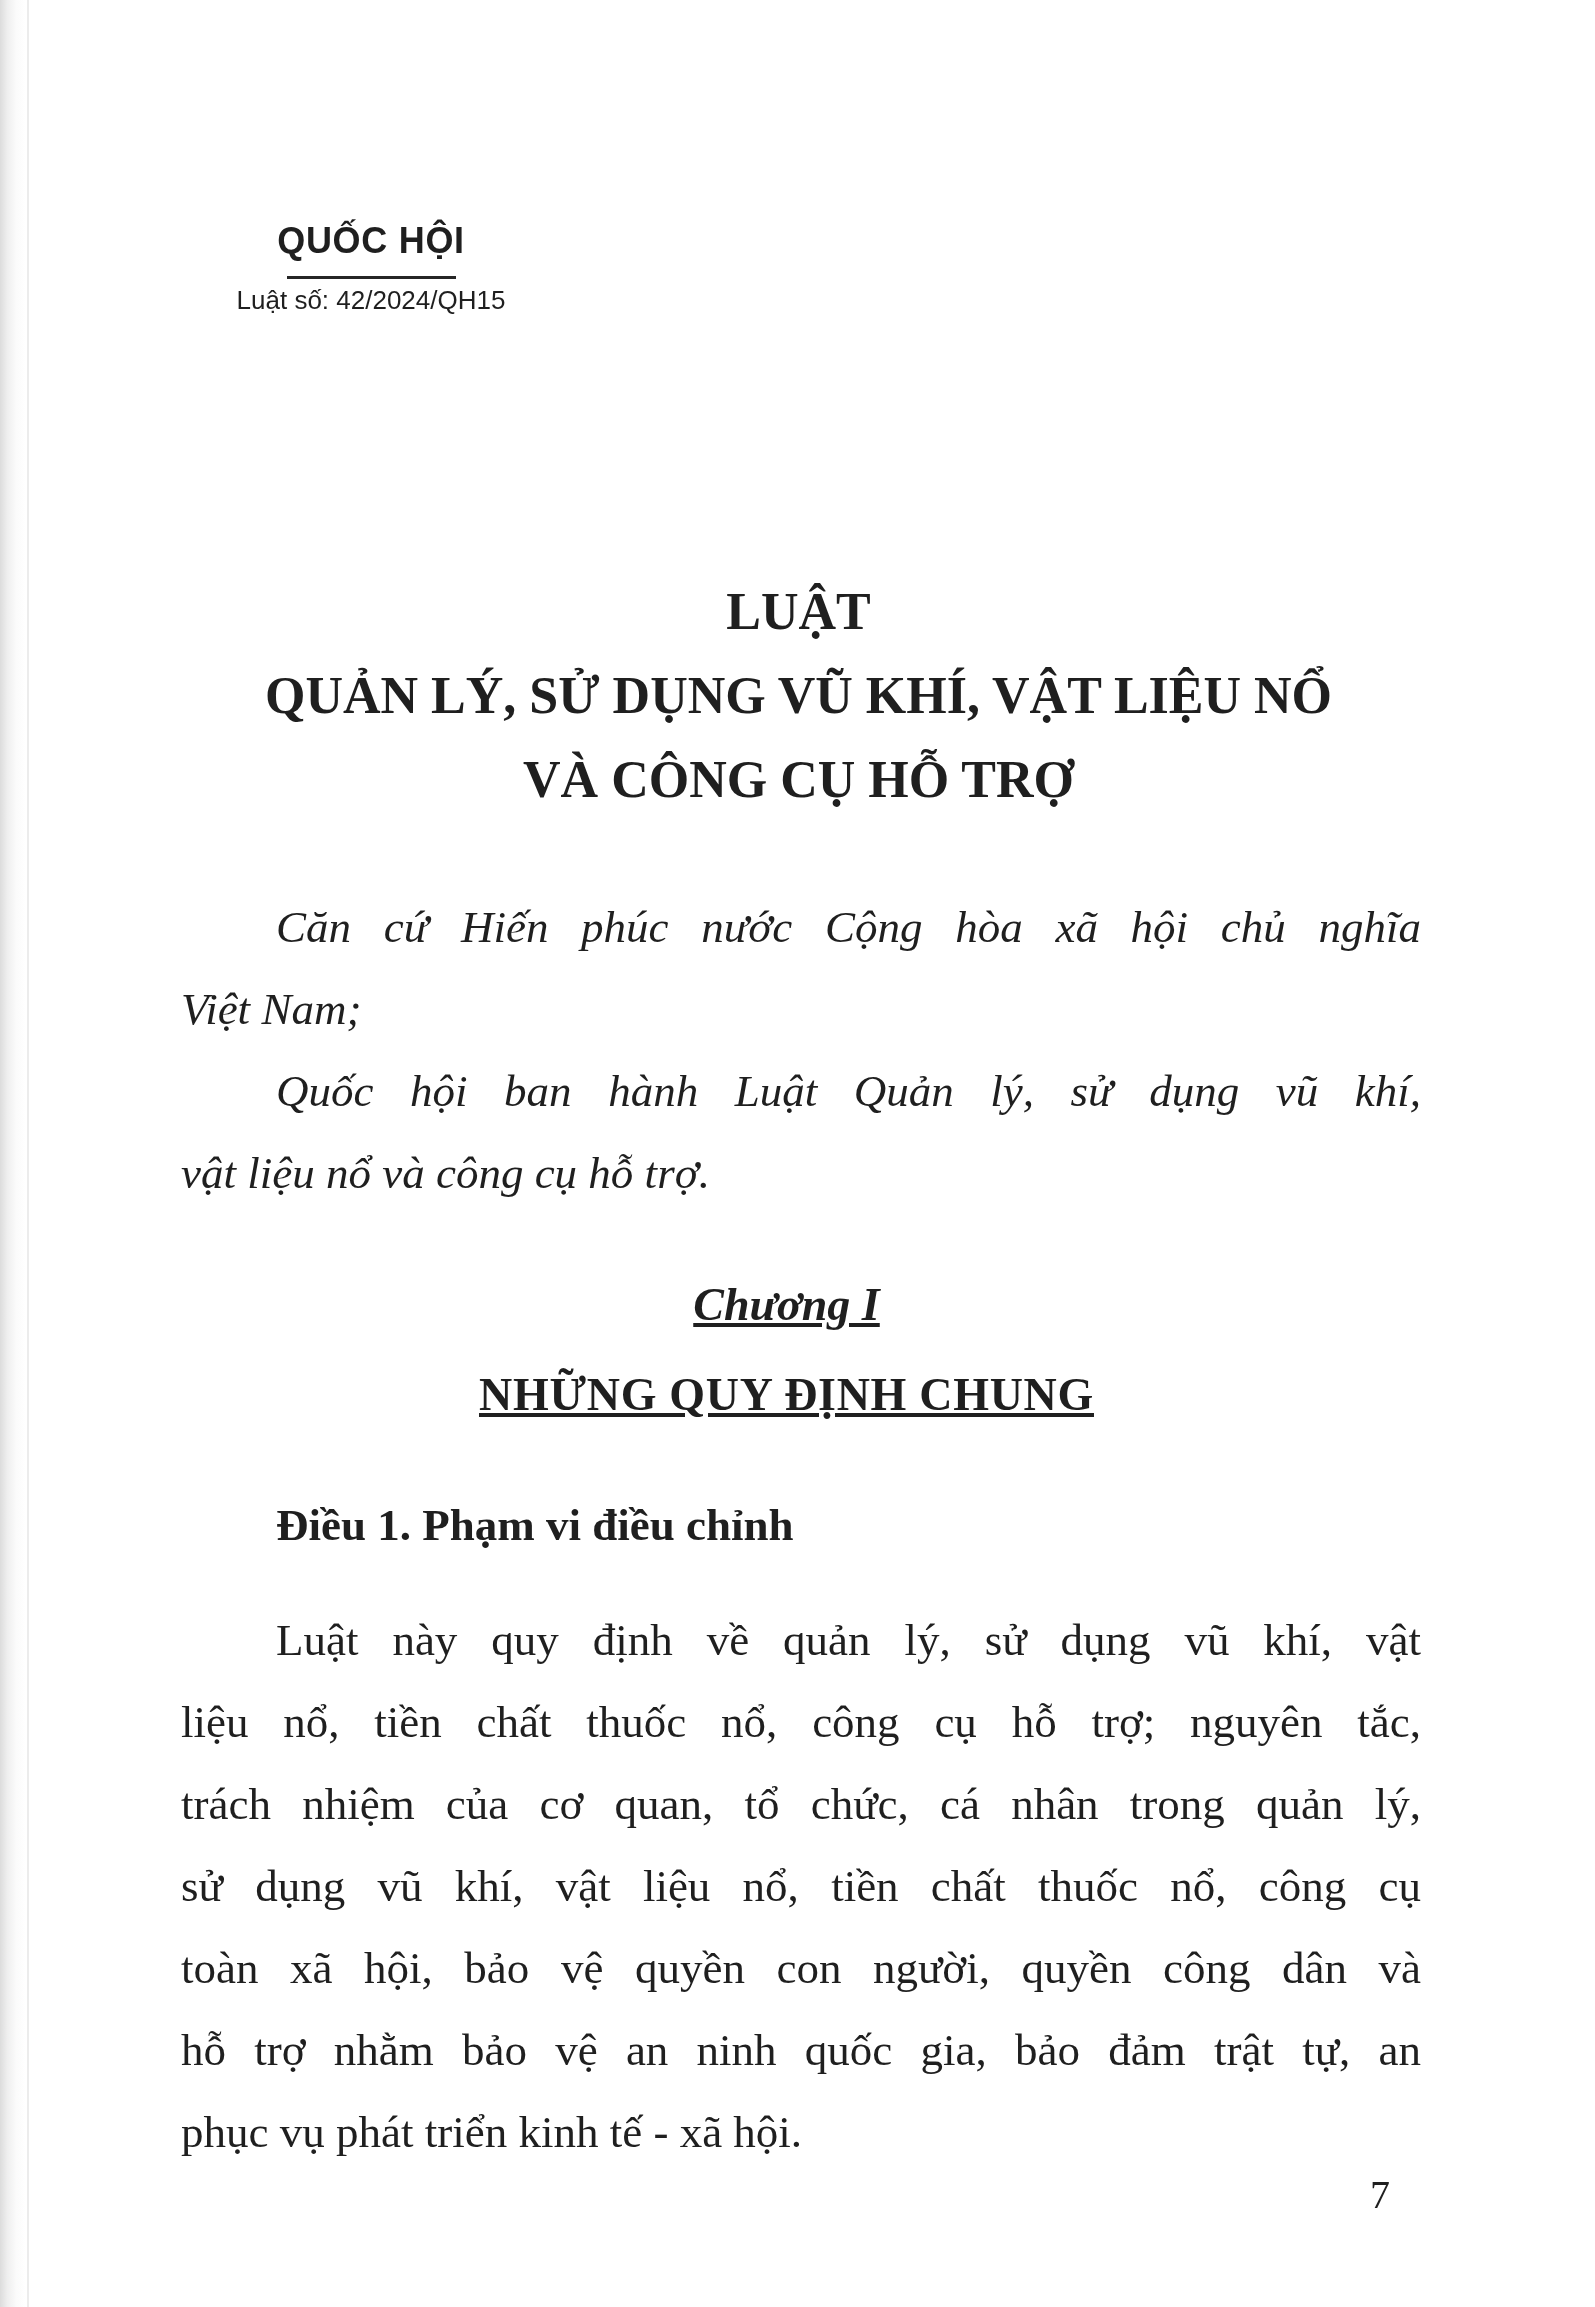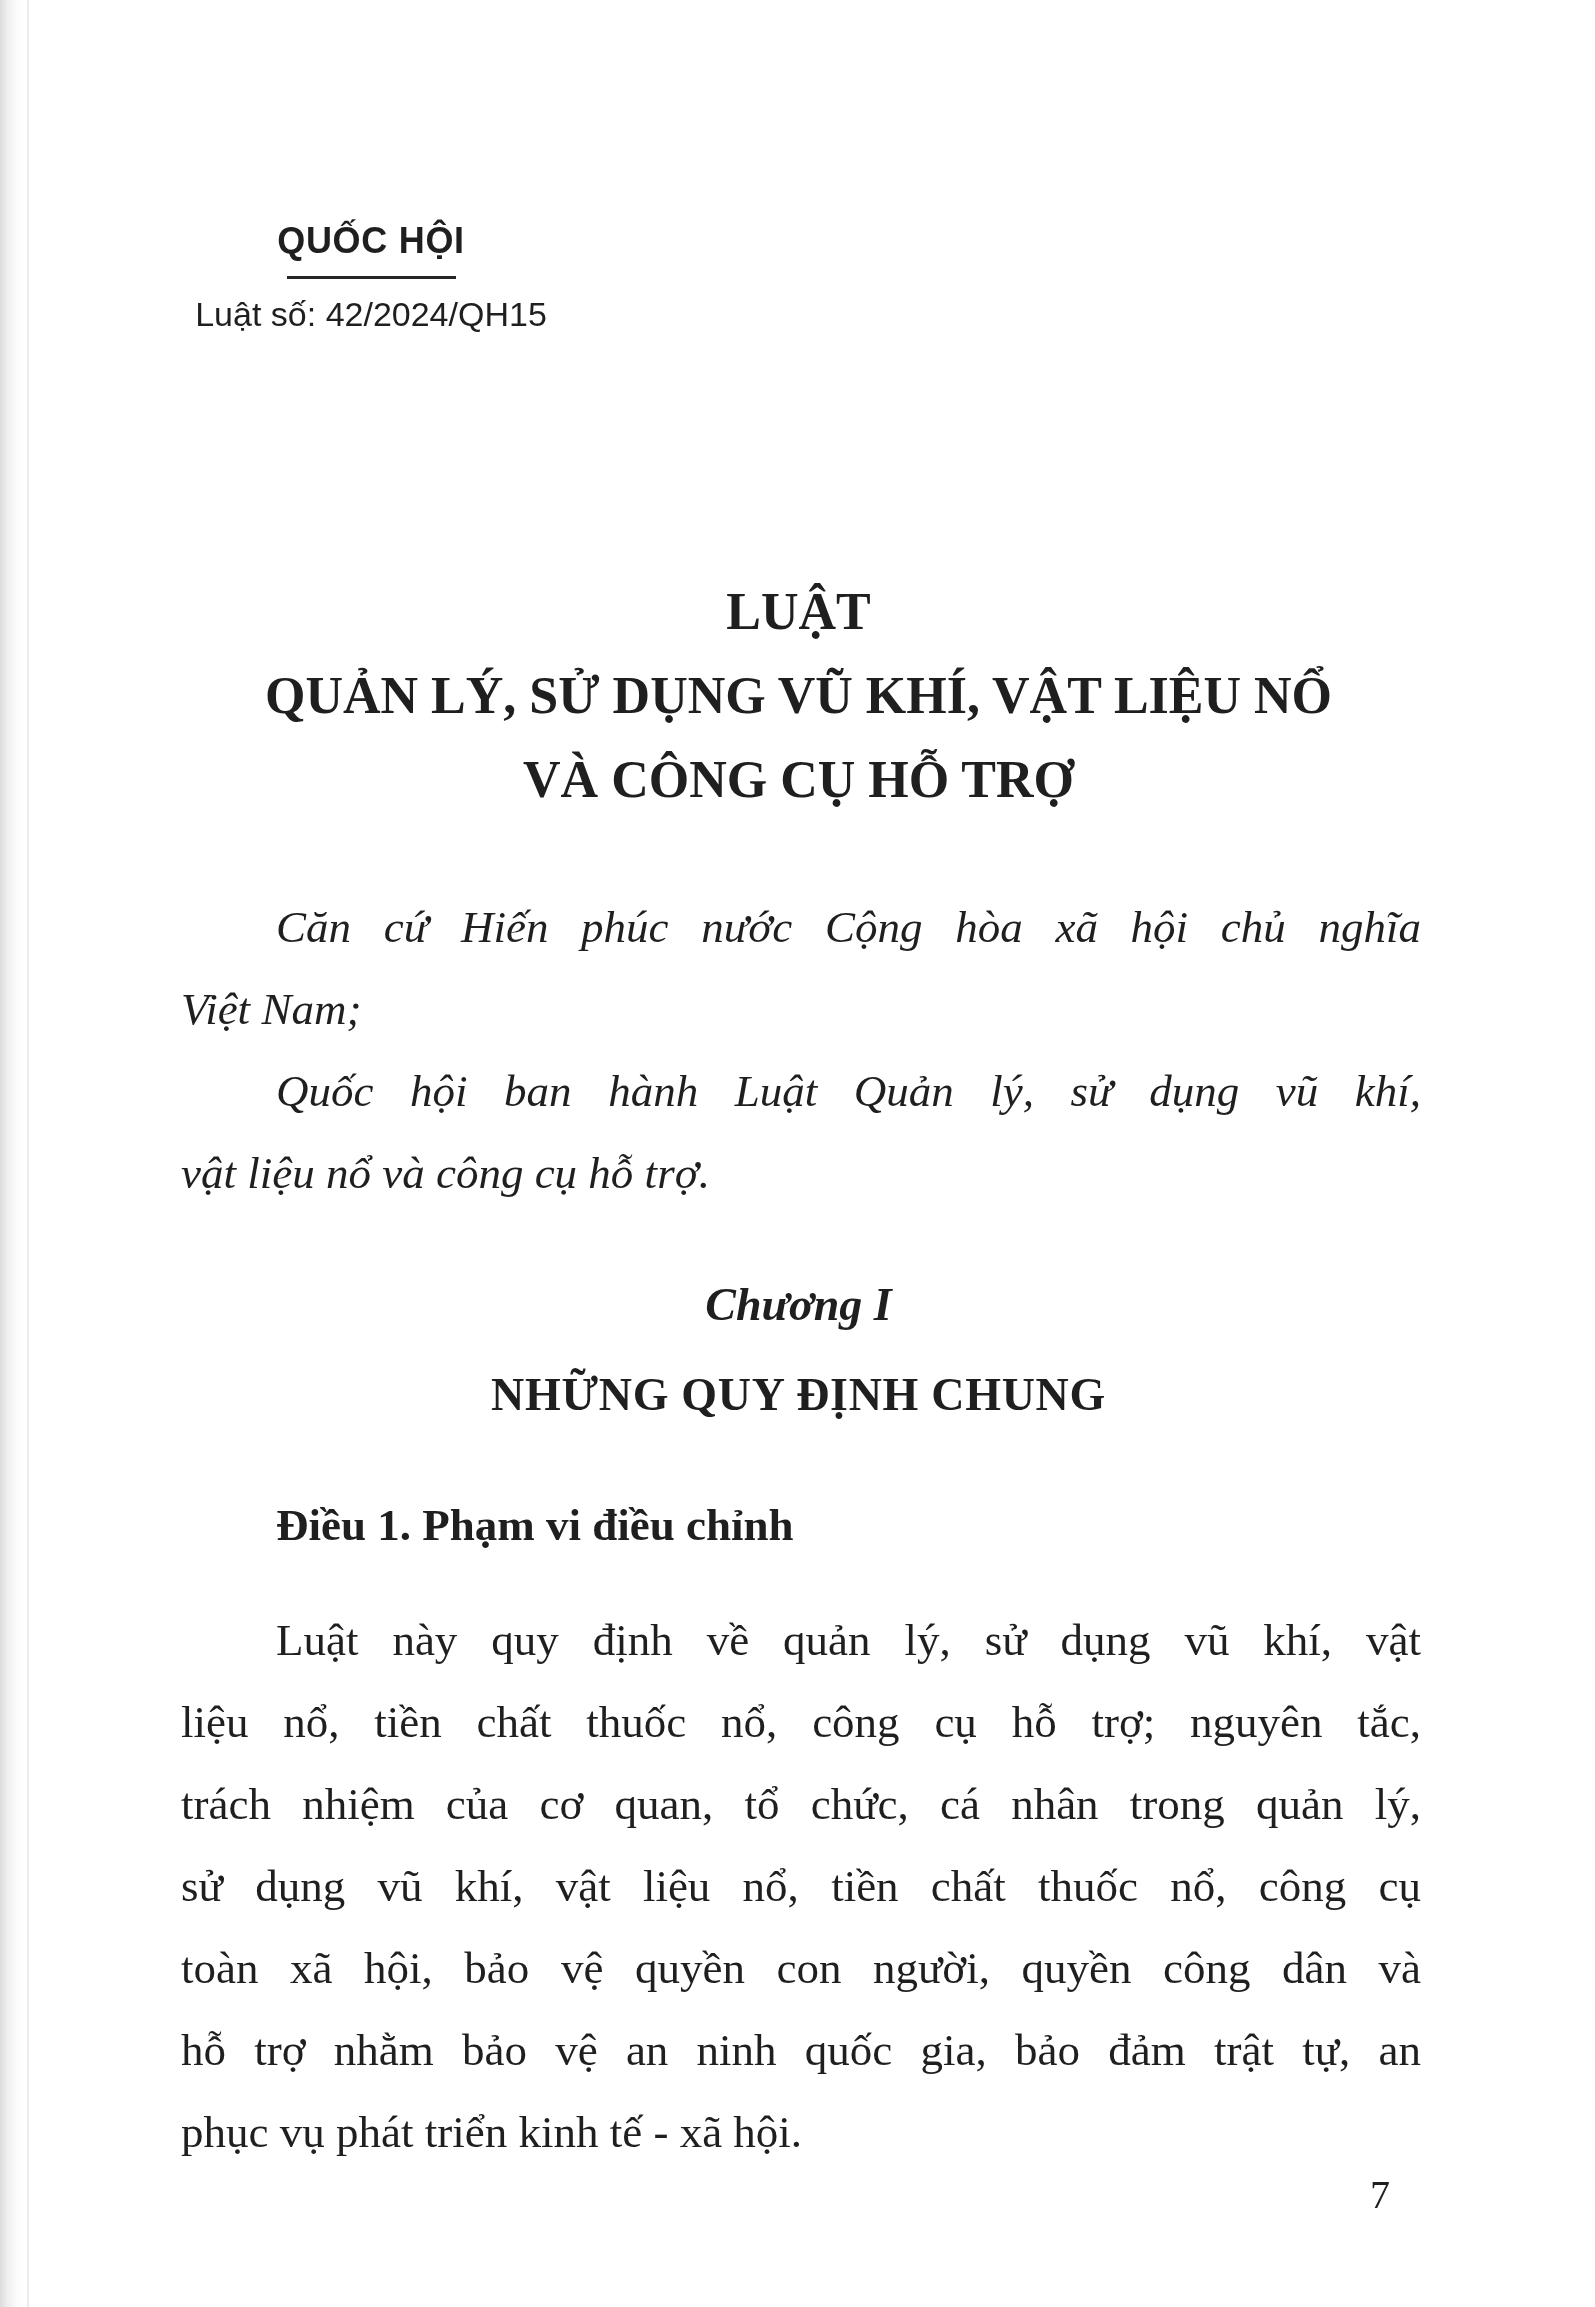--- a/index.html
+++ b/index.html
@@ -20,40 +20,40 @@
     position:absolute;left:27px;top:0;bottom:0;width:1.5px;
     background:rgba(180,180,180,.25);
   }
 
   
   .header{position:absolute;top:220px;left:180px;width:1237px;display:flex;
           font-family:"Liberation Sans","DejaVu Sans",sans-serif;}
   .hdr-left{width:382px;text-align:center;}
   .issuer{font-size:36px;font-weight:bold;line-height:42px;letter-spacing:0.7px;}
   .issuer-rule{width:169px;height:3px;background:#262626;margin:13.5px auto 0 auto;}
-  .law-no{font-size:34px;line-height:39px;margin-top:16px;}
+  .law-no{font-size:26px;line-height:39px;margin-top:2px;}
   .hdr-right{width:854px;text-align:center;}
   .national{font-size:40px;font-weight:bold;line-height:43px;letter-spacing:0px;}
   .motto{font-size:40px;font-weight:bold;line-height:45px;margin-top:6px;}
   .motto-rule{width:630px;height:3.7px;background:#262626;margin:15px auto 0 auto;}
 
   
   .title-block{position:absolute;top:570px;left:90px;width:1417px;
                text-align:center;font-weight:bold;font-size:52px;line-height:84px;}
 
   
   .line{height:82px;line-height:82px;font-size:45px;white-space:nowrap;}
   .fill{text-align:justify;text-align-last:justify;text-justify:inter-word;white-space:normal;}
   .indent{padding-left:95px;}
 
   
   .preamble{position:absolute;top:886px;left:181px;width:1240px;font-style:italic;}
 
   
-  .chapter{position:absolute;top:1279px;left:90px;width:1417px;text-align:center;}
+  .chapter{position:absolute;top:1279px;left:78px;width:1417px;text-align:center;text-decoration:underline;}
   .chapter-label{font-size:46px;font-weight:bold;font-style:italic;line-height:52px;}
   .chapter-title{font-size:46px;font-weight:bold;line-height:49px;margin-top:39px;letter-spacing:0.7px;}
 
   
   .article-heading{position:absolute;top:1501px;left:181px;width:1240px;
                    font-weight:bold;font-size:45px;line-height:49px;padding-left:0;}
   .article-heading .inner{padding-left:95px;}
   .article-body{position:absolute;top:1599px;left:181px;width:1240px;}
 
   

